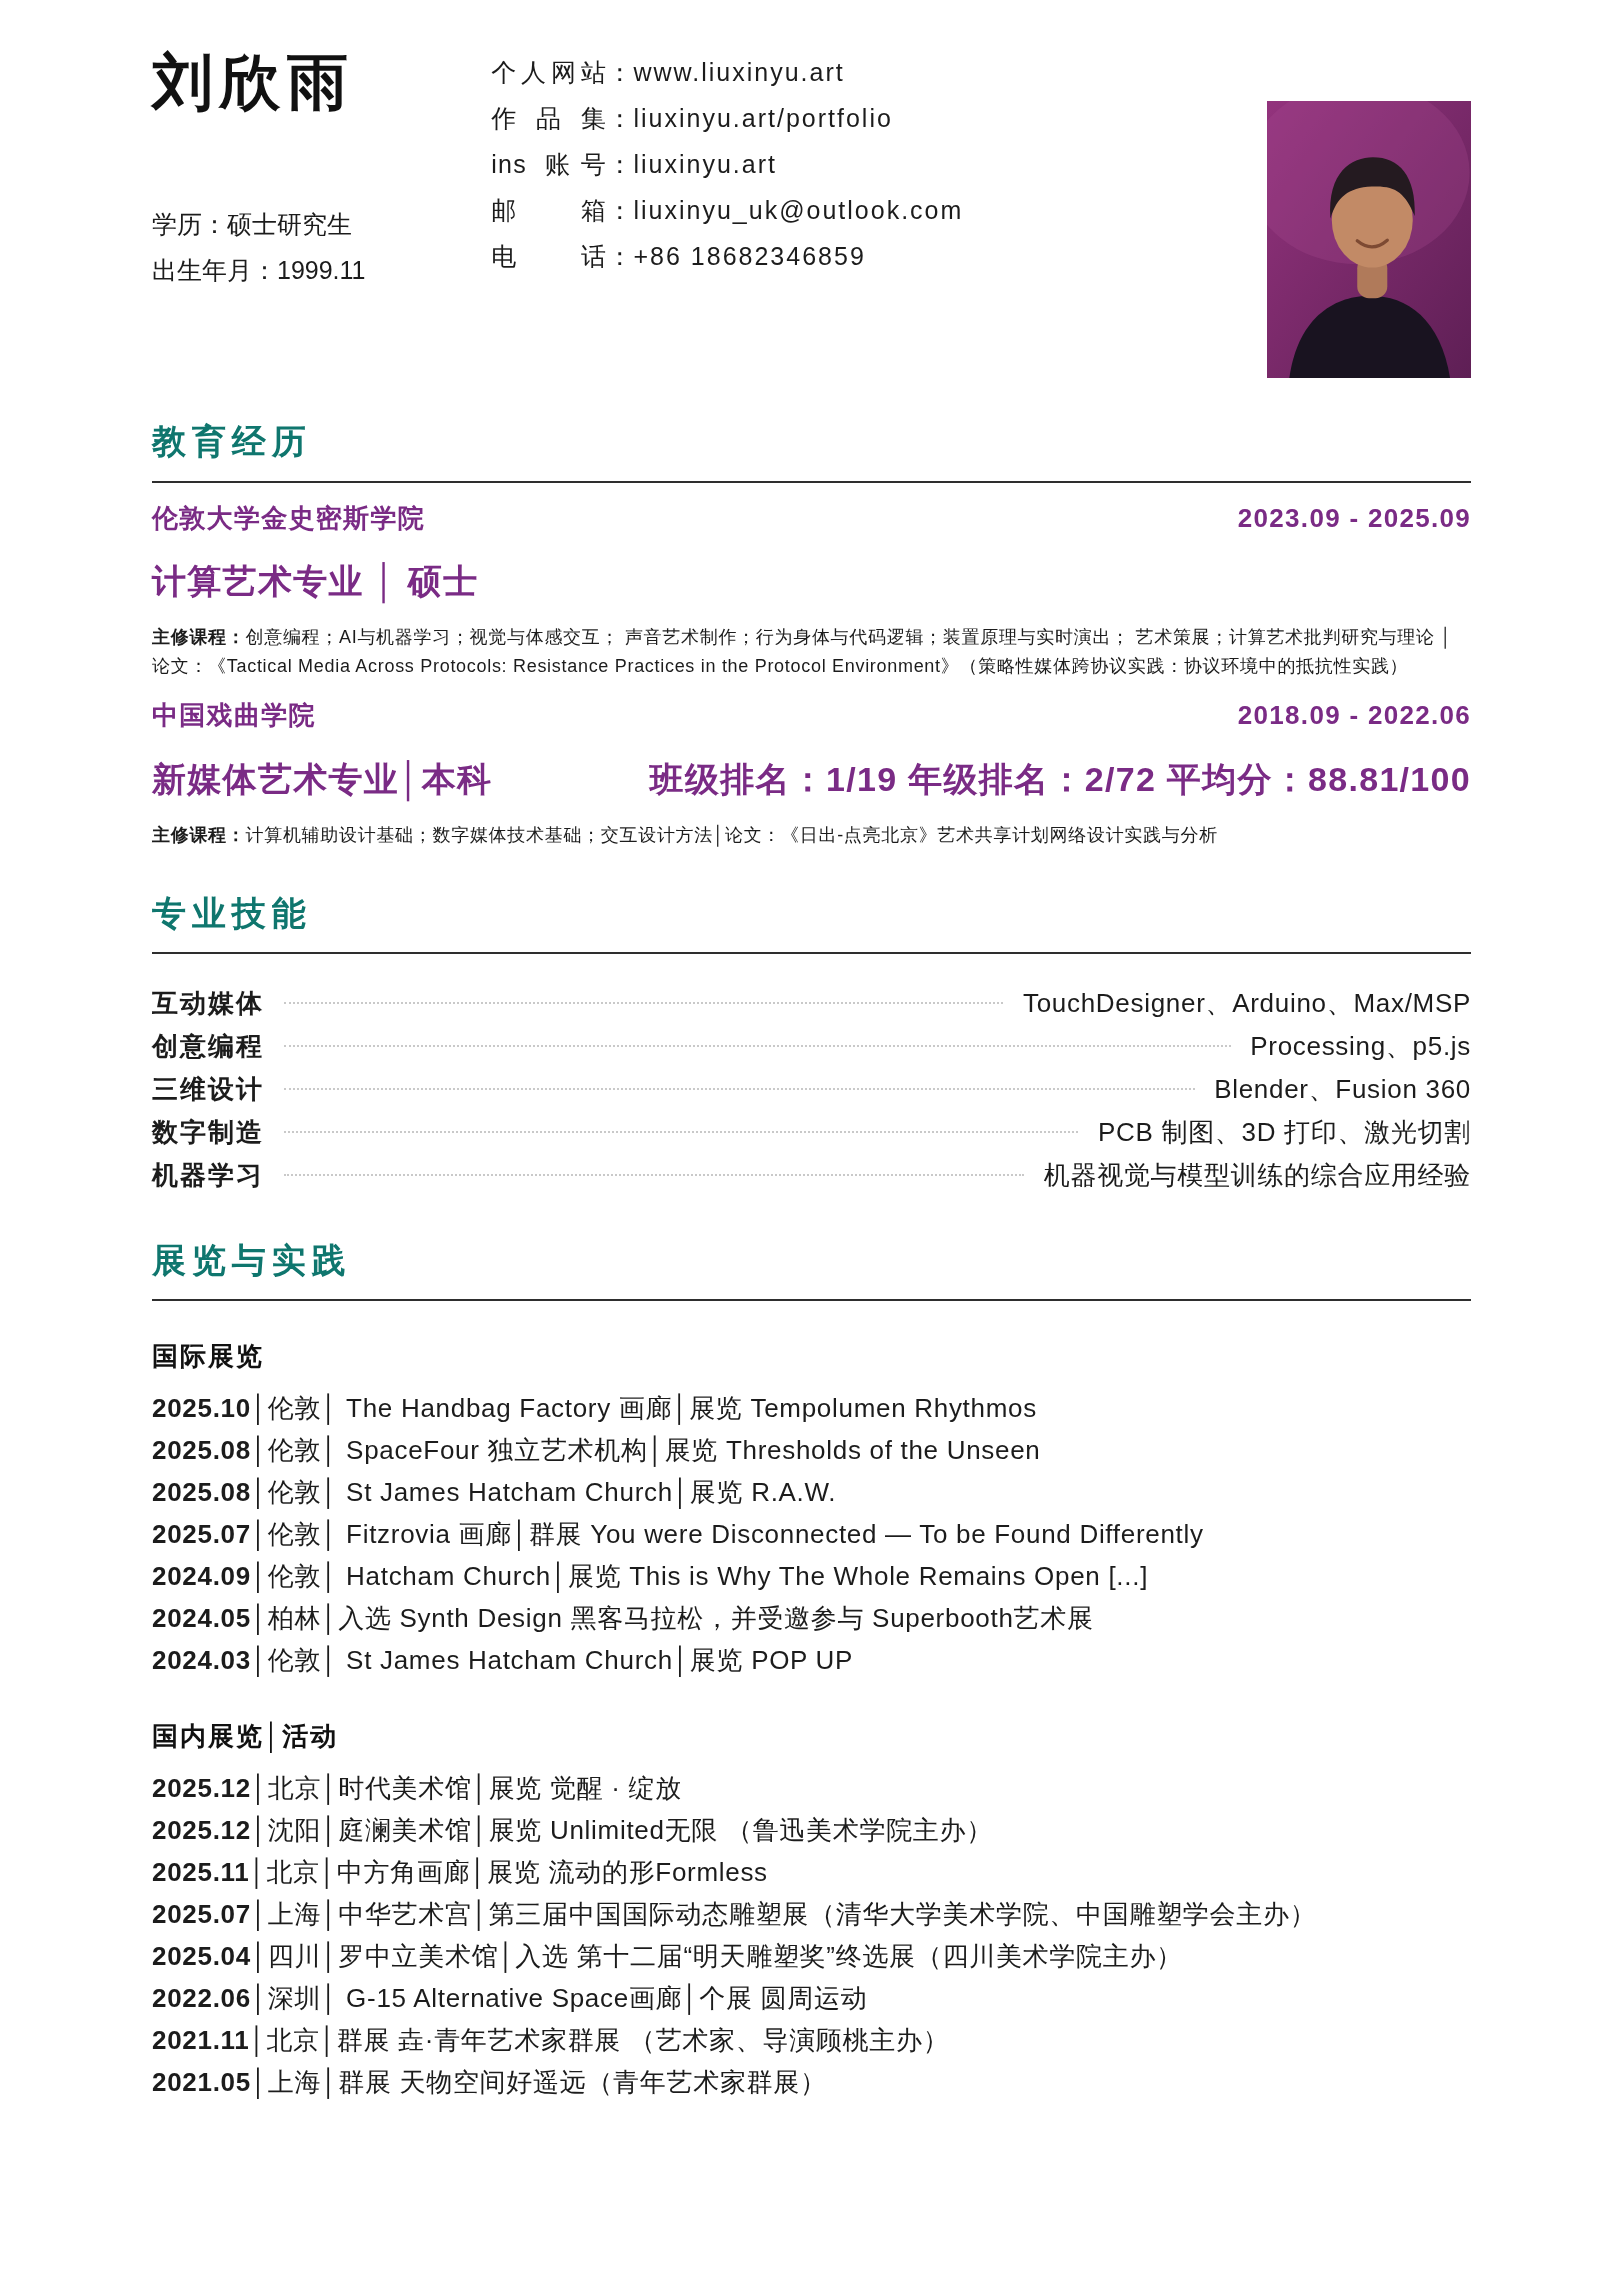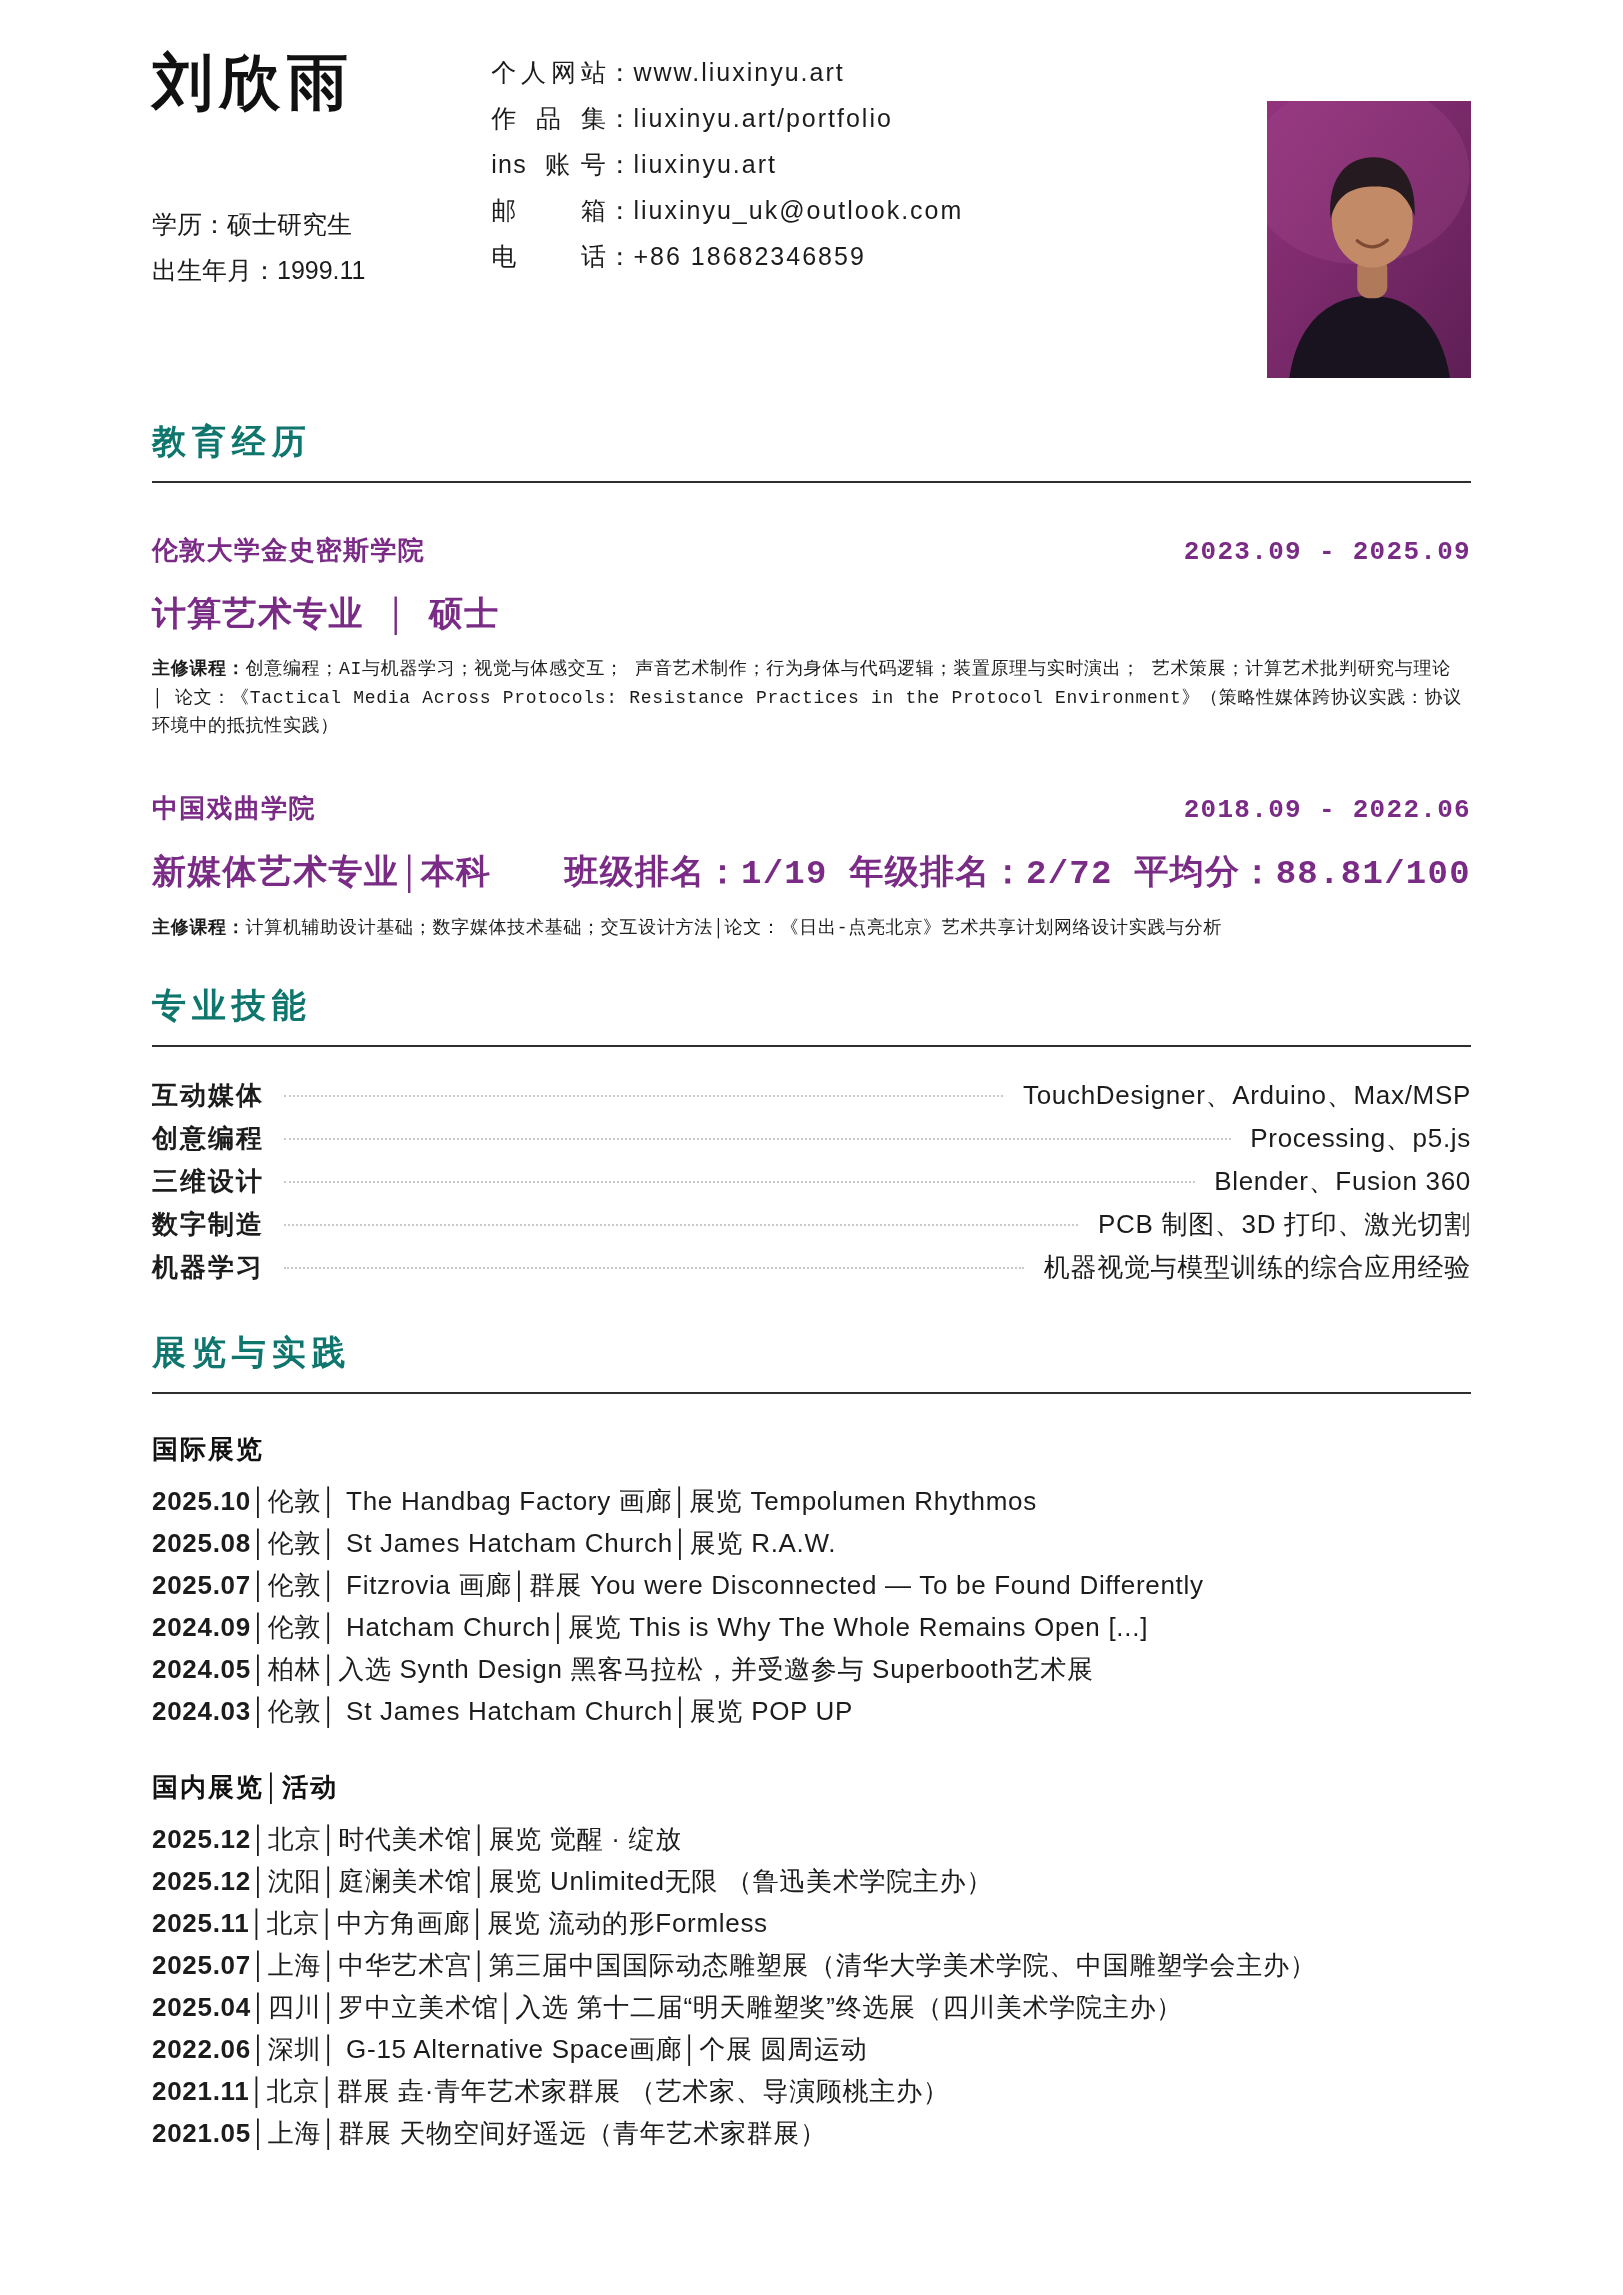--- a/index.html
+++ b/index.html
@@ -50,21 +50,21 @@
 
   
   .sec{margin-top:41px;}
   .sec-title{
     font-size:34px;font-weight:700;letter-spacing:5.9px;
     margin:0 0 15.7px 0;color:#0f766e;
   }
   .rule{height:2px;background:var(--rule);width:100%;}
 
   
-  .edu-entry{margin-top:50px;font-family:Liberation Mono, monospace;}
+  .edu-entry{margin-top:18px;}
   .edu-head{
     display:flex;justify-content:space-between;align-items:baseline;
     font-size:26px;font-weight:700;color:var(--accent);letter-spacing:1.3px;
   }
   .edu-major{
     display:flex;justify-content:space-between;align-items:flex-start;
     margin-top:23.5px;font-size:34px;font-weight:700;color:var(--accent);letter-spacing:1.3px;
   }
   .courses{
     margin:18.3px 0 0 0;font-size:18px;line-height:1.58;color:#1c1c1c;
@@ -229,20 +229,21 @@
   <section class="sec">
     <h2 class="sec-title">展览与实践</h2>
     <div class="rule"></div>
 
     <h3 class="sub-title">国际展览</h3>
     <div class="exh-list">
 
         <div class="exh-row"><span class="exh-date">2025.10</span><span class="exh-text">│伦敦│ The Handbag Factory 画廊│展览 Tempolumen Rhythmos</span></div>
 
 
+        <div class="exh-row"><span class="exh-date">2025.08</span><span class="exh-text">│伦敦│ SpaceFour 独立艺术机构│展览 Thresholds of the Unseen</span></div>
 
         <div class="exh-row"><span class="exh-date">2025.08</span><span class="exh-text">│伦敦│ St James Hatcham Church│展览 R.A.W.</span></div>
 
         <div class="exh-row"><span class="exh-date">2025.07</span><span class="exh-text">│伦敦│ Fitzrovia 画廊│群展 You were Disconnected — To be Found Differently</span></div>
 
         <div class="exh-row"><span class="exh-date">2024.09</span><span class="exh-text">│伦敦│ Hatcham Church│展览 This is Why The Whole Remains Open [...]</span></div>
 
         <div class="exh-row"><span class="exh-date">2024.05</span><span class="exh-text">│柏林│入选 Synth Design 黑客马拉松，并受邀参与 Superbooth艺术展</span></div>
 
         <div class="exh-row"><span class="exh-date">2024.03</span><span class="exh-text">│伦敦│ St James Hatcham Church│展览 POP UP</span></div>

